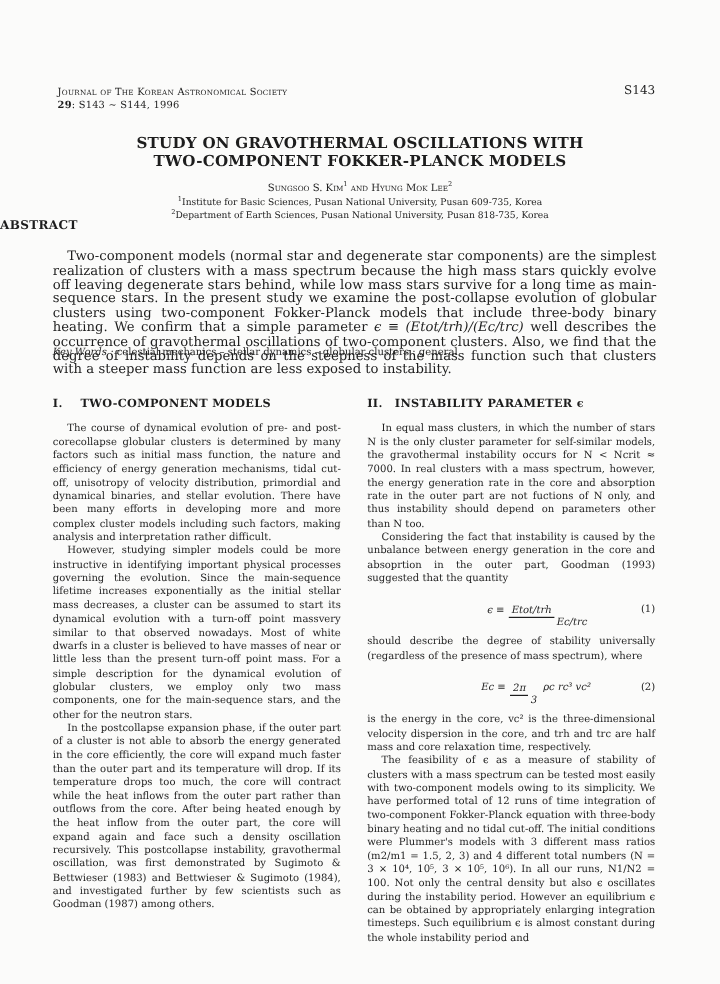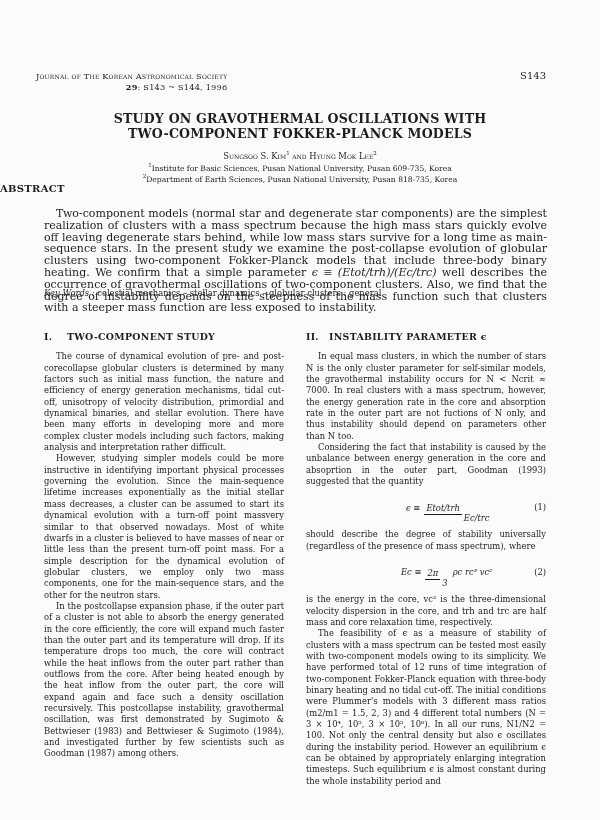--- a/index.html
+++ b/index.html
@@ -1,21 +1,21 @@
 <!DOCTYPE html>
 <html><head>
 <meta charset="utf-8">
 <style>
   html, body { margin: 0; padding: 0; }
   body {
     width: 600px; height: 820px; background: #fbfbfa; position: relative; overflow: hidden;
     font-family: "DejaVu Serif", "Liberation Serif", serif; color: #1d1d1d;
   }
   .abs { position: absolute; }
-  .journal { left: 36px; top: 71px; font-size: 8.2px; font-variant: small-caps; letter-spacing: 0.2px; line-height: 11px; text-align: right; }
+  .journal { left: 48px; top: 71px; font-size: 8.2px; font-variant: small-caps; letter-spacing: 0.2px; line-height: 11px; }
   .pageno { right: 54px; top: 70px; font-size: 10px; }
   .title { left: 0; width: 600px; top: 111px; text-align: center; font-weight: bold; font-size: 12.6px; line-height: 15px; letter-spacing: 0.2px; }
   .authors { left: 0; width: 600px; top: 151px; text-align: center; font-size: 8.4px; font-variant: small-caps; }
   .affil { left: 0; width: 600px; text-align: center; font-size: 7.6px; line-height: 11px; }
   .affil sup, .authors sup { font-size: 5.5px; }
   .abs-head { left: 0; width: 600px; top: 183px; text-align: left; font-weight: bold; font-size: 10px; letter-spacing: 0.3px; }
   .abstract { left: 44px; width: 503px; top: 208px; font-size: 11px; line-height: 11.8px; text-align: justify; text-indent: 12px; margin: 0; }
   .keywords { left: 44px; width: 503px; top: 288px; font-size: 8.4px; }
   .keywords i { font-style: italic; }
   .col { width: 240px; font-size: 8.4px; line-height: 11.35px; text-align: justify; }
@@ -52,21 +52,21 @@
 </div>
 <div class="abs affil" style="top:163px"><sup>1</sup><span>Institute for Basic Sciences, Pusan National University, Pusan 609-735, Korea</span></div>
 <div class="abs affil" style="top:164px; margin-top:10px"><sup>2</sup><span>Department of Earth Sciences, Pusan National University, Pusan 818-735, Korea</span></div>
 
 <div class="abs abs-head">ABSTRACT</div>
 <p class="abs abstract"><span>Two-component models (normal star and degenerate star components) are the simplest realization of clusters with a mass spectrum because the high mass stars quickly evolve off leaving degenerate stars behind, while low mass stars survive for a long time as main-sequence stars. In the present study we examine the post-collapse evolution of globular clusters using two-component Fokker-Planck models that include three-body binary heating. We confirm that a simple parameter </span><i>ϵ ≡ (Etot/trh)/(Ec/trc)</i><span> well describes the occurrence of gravothermal oscillations of two-component clusters. Also, we find that the degree of instability depends on the steepness of the mass function such that clusters with a steeper mass function are less exposed to instability.</span></p>
 
 <div class="abs keywords"><i>Key Words :</i><span> celestial mechanics – stellar dynamics – globular clusters : general</span></div>
 
 <div class="abs col left">
-  <h2><span class="num">I.</span><span>TWO-COMPONENT STUDY</span></h2>
+  <h2><span class="num">I.</span><span>TWO-COMPONENT MODELS</span></h2>
   <p>The course of dynamical evolution of pre- and post-corecollapse globular clusters is determined by many factors such as initial mass function, the nature and efficiency of energy generation mechanisms, tidal cut-off, unisotropy of velocity distribution, primordial and dynamical binaries, and stellar evolution. There have been many efforts in developing more and more complex cluster models including such factors, making analysis and interpretation rather difficult.</p>
   <p>However, studying simpler models could be more instructive in identifying important physical processes governing the evolution. Since the main-sequence lifetime increases exponentially as the initial stellar mass decreases, a cluster can be assumed to start its dynamical evolution with a turn-off point massvery similar to that observed nowadays. Most of white dwarfs in a cluster is believed to have masses of near or little less than the present turn-off point mass. For a simple description for the dynamical evolution of globular clusters, we employ only two mass components, one for the main-sequence stars, and the other for the neutron stars.</p>
   <p>In the postcollapse expansion phase, if the outer part of a cluster is not able to absorb the energy generated in the core efficiently, the core will expand much faster than the outer part and its temperature will drop. If its temperature drops too much, the core will contract while the heat inflows from the outer part rather than outflows from the core. After being heated enough by the heat inflow from the outer part, the core will expand again and face such a density oscillation recursively. This postcollapse instability, gravothermal oscillation, was first demonstrated by Sugimoto &amp; Bettwieser (1983) and Bettwieser &amp; Sugimoto (1984), and investigated further by few scientists such as Goodman (1987) among others.</p>
 </div>
 
 <div class="abs col right">
   <h2><span class="num">II.</span><span>INSTABILITY PARAMETER ϵ</span></h2>
   <p>In equal mass clusters, in which the number of stars N is the only cluster parameter for self-similar models, the gravothermal instability occurs for N &lt; Ncrit ≈ 7000. In real clusters with a mass spectrum, however, the energy generation rate in the core and absorption rate in the outer part are not fuctions of N only, and thus instability should depend on parameters other than N too.</p>
   <p>Considering the fact that instability is caused by the unbalance between energy generation in the core and absoprtion in the outer part, Goodman (1993) suggested that the quantity</p>
   <div class="eq">

